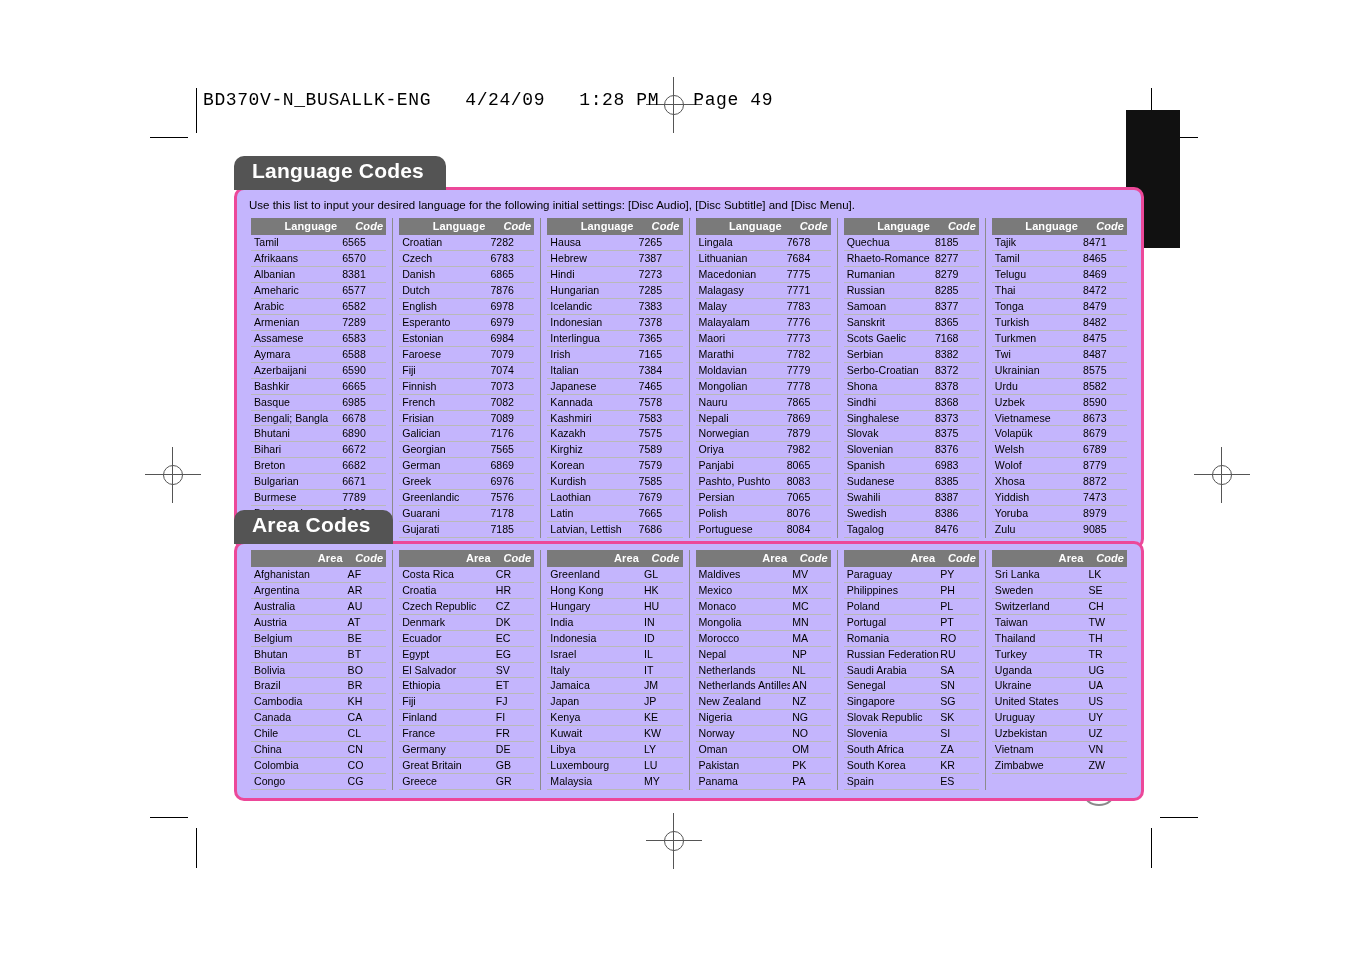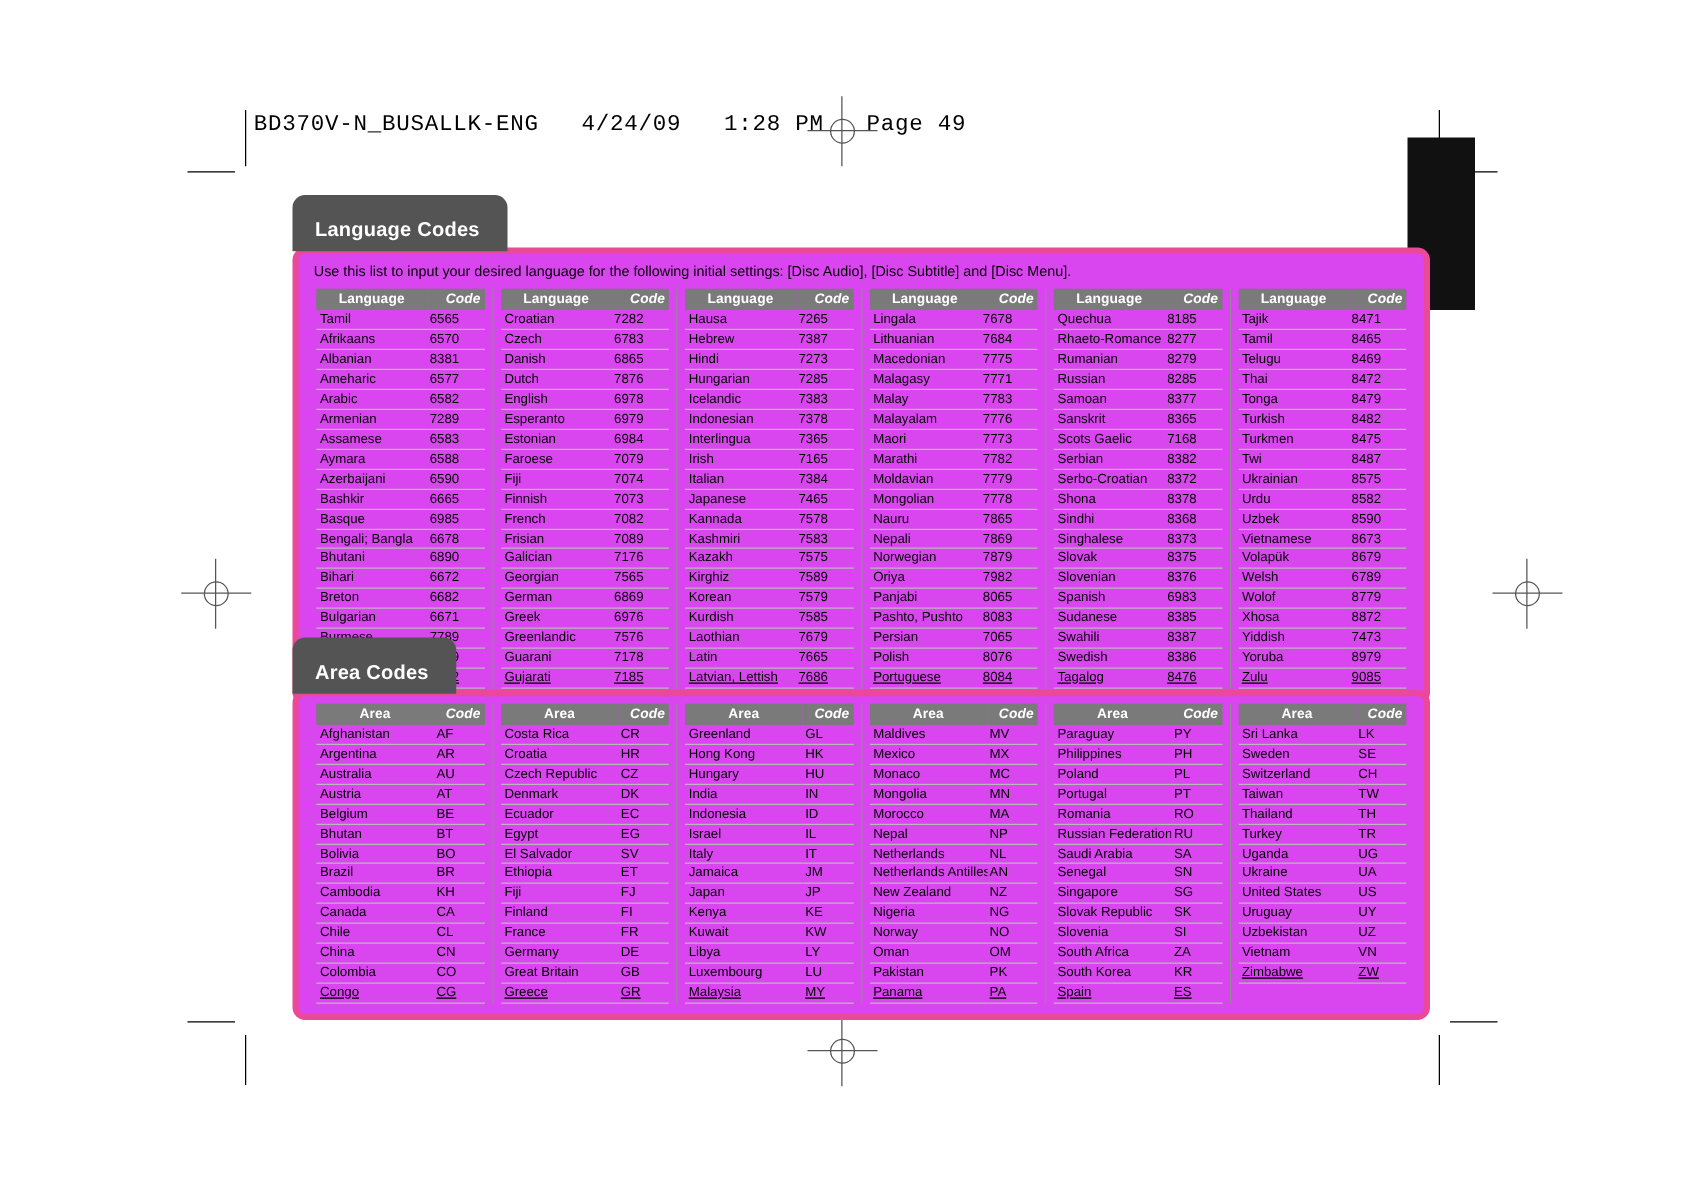--- a/index.html
+++ b/index.html
@@ -68,32 +68,32 @@
   .section {
     position: absolute;
     left: 234px;
     width: 910px;
   }
   .section-title {
     position: relative;
     display: inline-block;
     background: #545454;
     color: #ffffff;
-    font-size: 16px;
+    font-size: 21px;
     font-weight: bold;
-    padding: 20px 22px 7px 18px;
+    padding: 3px 22px 7px 18px;
     border-radius: 10px 10px 0 0;
     letter-spacing: 0.2px;
     z-index: 3;
   }
   .section-body {
     position: relative;
-    border: 5px solid #ec4899;
+    border: 3px solid #ec4899;
     border-radius: 10px;
-    background: #d946ef;
+    background: #c4b5fd;
     margin-top: -3px;
     padding: 6px 8px 8px 8px;
     box-sizing: border-box;
     z-index: 2;
   }
   .intro {
     font-size: 11.5px;
     padding: 2px 2px 6px 4px;
     color: #000;
     line-height: 1.25;
@@ -116,40 +116,39 @@
   table.codes {
     width: 100%;
     border-collapse: collapse;
     table-layout: fixed;
   }
   table.codes thead th {
     background: #7a7a7a;
     color: #ffffff;
     font-size: 11px;
     font-weight: bold;
-    text-align: center;
+    text-align: right;
     padding: 2px 3px 3px 3px;
     letter-spacing: 0.1px;
   }
   table.codes thead th.code-col {
     text-align: right;
     padding-left: 2px;
     font-style: italic;
   }
   table.codes tbody td {
     font-size: 10.6px;
     padding: 1px 3px 1px 3px;
     border-bottom: 1px solid #b9b9b9;
     white-space: nowrap;
     overflow: hidden;
     line-height: 1.22;
   }
   table.codes tbody tr:last-child td {
     border-bottom: 1px solid #b9b9b9;
-    text-decoration: underline;
   }
   table.codes td.code-col {
     text-align: left;
     padding-left: 2px;
   }
   table.codes col.name-c { width: 66%; }
   table.codes col.code-c { width: 34%; }
 
   
   table.codes.area col.name-c { width: 70%; }

